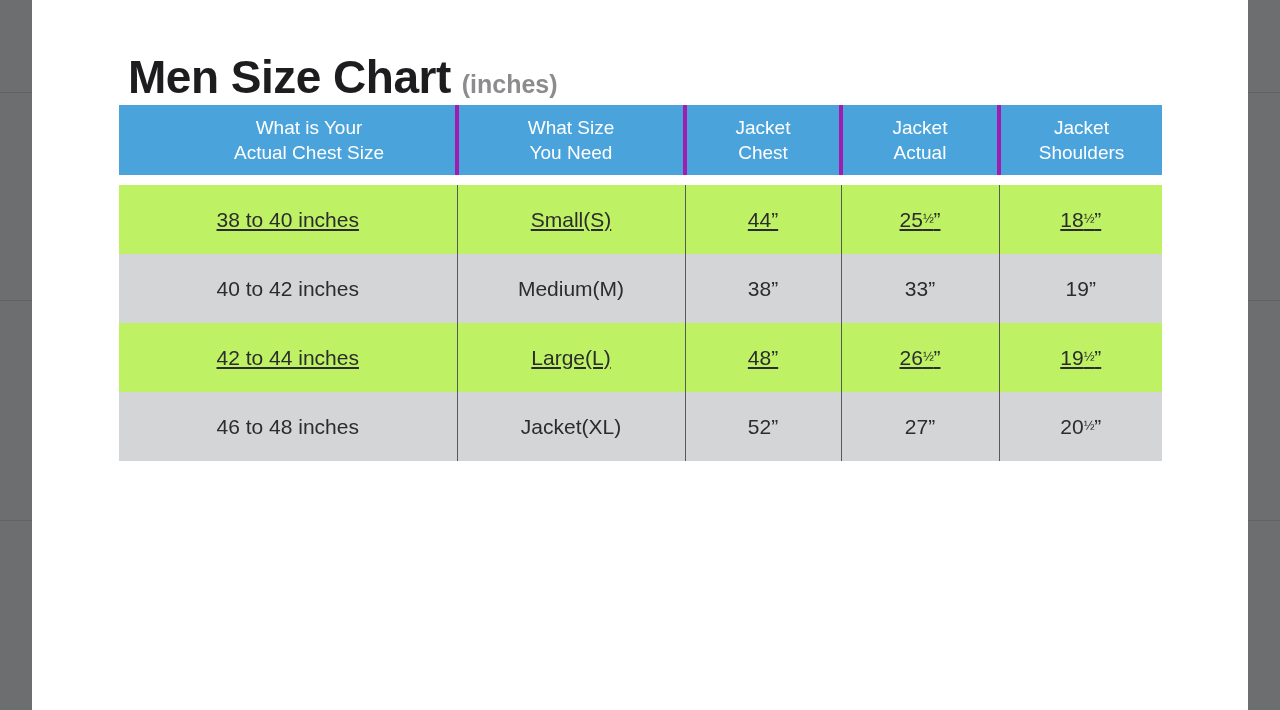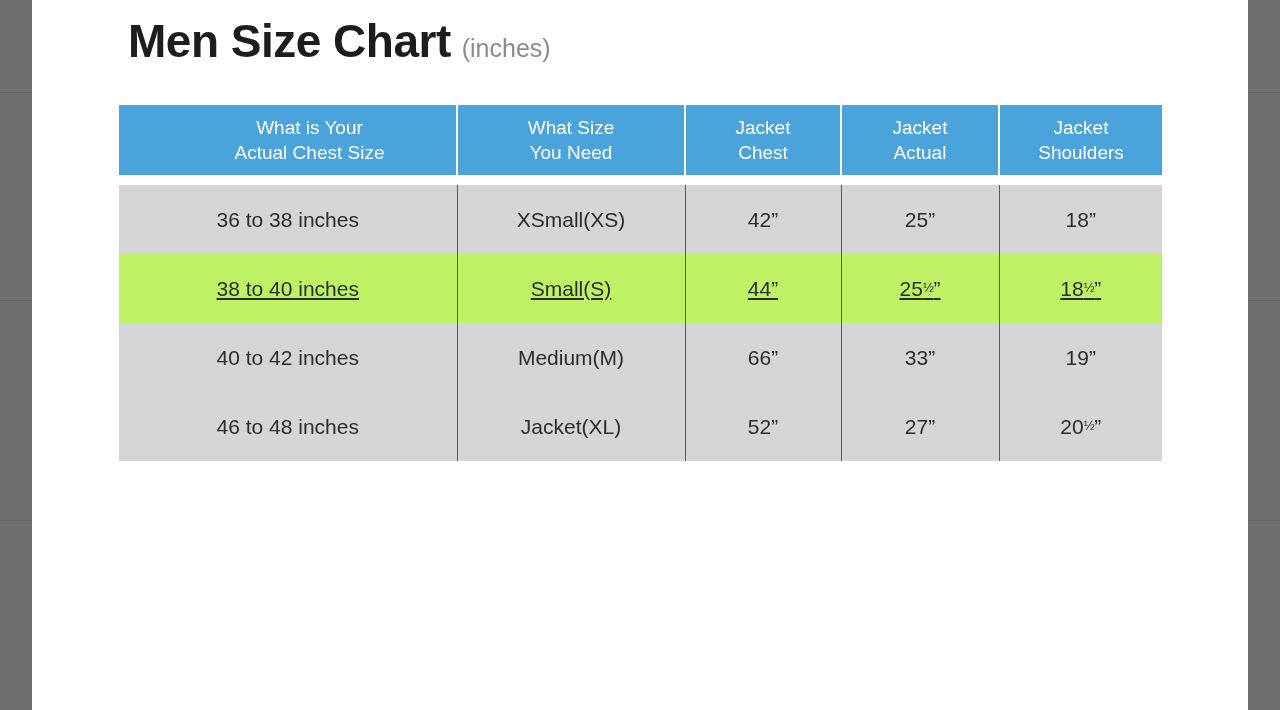--- a/index.html
+++ b/index.html
@@ -56,24 +56,25 @@
     top: 18px;
     display: flex;
     align-items: baseline;
   }
   .title-main {
     font-size: 46px;
     font-weight: 700;
     color: #1d1d1f;
     letter-spacing: -0.5px;
     line-height: 1;
+    margin-top: 36px;
   }
   .title-sub {
     font-size: 25px;
-    font-weight: 400;
+    font-weight: 700;
     color: #8c8c8e;
     margin-left: 11px;
     line-height: 1;
     text-align: right;
   }
 
   
   .chart-table {
     position: absolute;
     left: 87px;
@@ -92,21 +93,21 @@
   }
 
   
   thead th {
     background: #4ba3dc;
     color: #ffffff;
     height: 70px;
     font-size: 19px;
     font-weight: 400;
     line-height: 1.32;
-    border-left: 2px solid #a21caf;
+    border-left: 4px solid #a21caf;
     border-right: 2px solid #ffffff;
   }
   thead th:first-child { border-left: none; padding-left: 44px; }
   thead th:last-child  { border-right: none; }
 
   .hdr-line { display: block; }
 
   
   tr.header-gap td {
     height: 10px;
@@ -192,40 +193,40 @@
             <span class="hdr-line">Jacket</span>
             <span class="hdr-line">Shoulders</span>
           </th>
         </tr>
       </thead>
       <tbody>
         <tr class="header-gap">
           <td colspan="5"></td>
         </tr>
 
-        <tr class="shaded">
-          <td>36 to 38 inches</td>
-          <td>XSmall(XS)</td>
-          <td>42”</td>
-          <td>25”</td>
-          <td>18”</td>
-        </tr>
         <tr class="plain">
           <td>38 to 40 inches</td>
           <td>Small(S)</td>
           <td>44”</td>
           <td>25<span class="frac">½</span>”</td>
           <td>18<span class="frac">½</span>”</td>
         </tr>
         <tr class="shaded">
           <td>40 to 42 inches</td>
           <td>Medium(M)</td>
-          <td>66”</td>
+          <td>38”</td>
           <td>33”</td>
           <td>19”</td>
+        </tr>
+        <tr class="plain">
+          <td>42 to 44 inches</td>
+          <td>Large(L)</td>
+          <td>48”</td>
+          <td>26<span class="frac">½</span>”</td>
+          <td>19<span class="frac">½</span>”</td>
         </tr>
         <tr class="shaded">
           <td>46 to 48 inches</td>
           <td>Jacket(XL)</td>
           <td>52”</td>
           <td>27”</td>
           <td>20<span class="frac">½</span>”</td>
         </tr>
       </tbody>
     </table>

